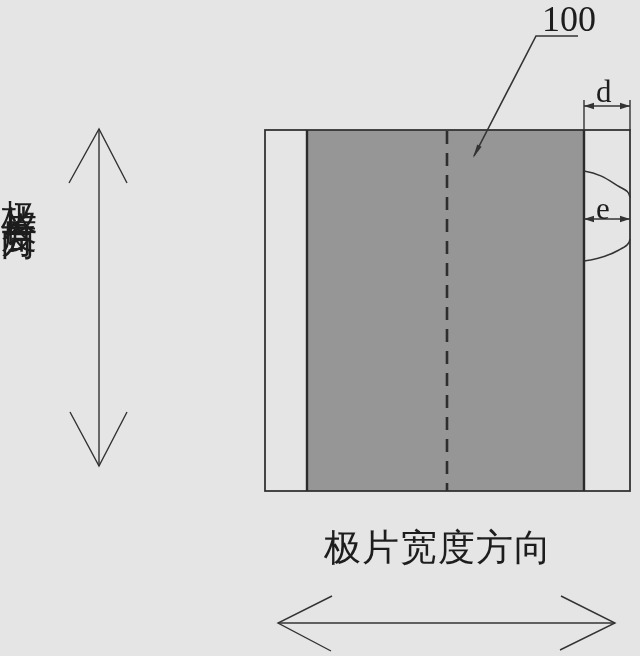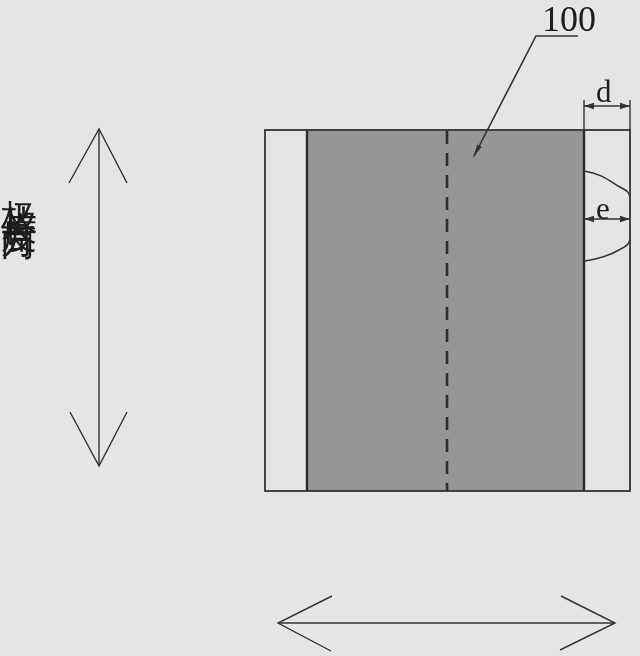--- a/index.html
+++ b/index.html
@@ -110,14 +110,15 @@
   </svg>
 
   <div class="label label-100">100</div>
 
   <div class="label label-d">d</div>
 
   <div class="label label-e">e</div>
 
   <div class="label label-length">极片长度方向</div>
 
+  <div class="label label-width">极片宽度方向</div>
 
 </div>
 
 </body></html>

